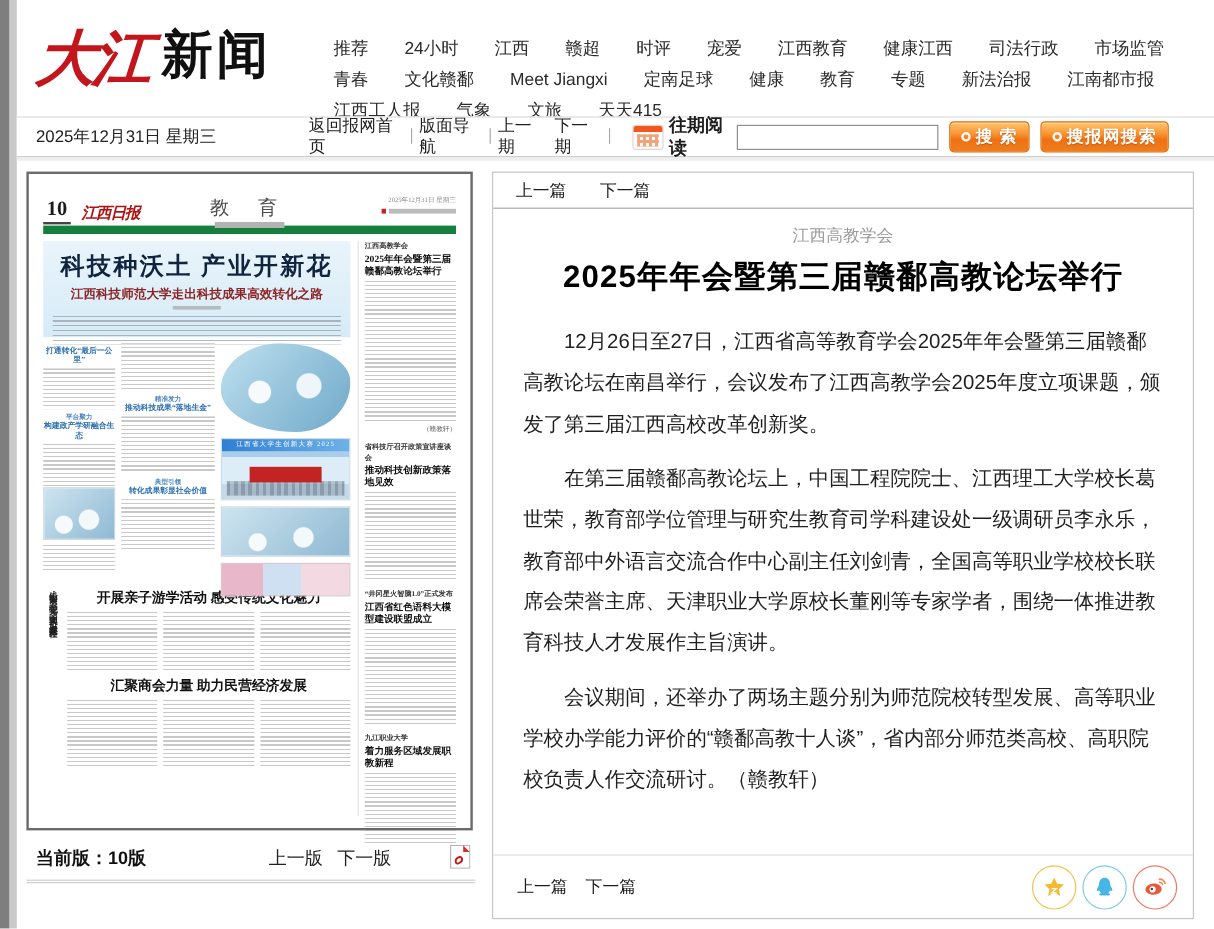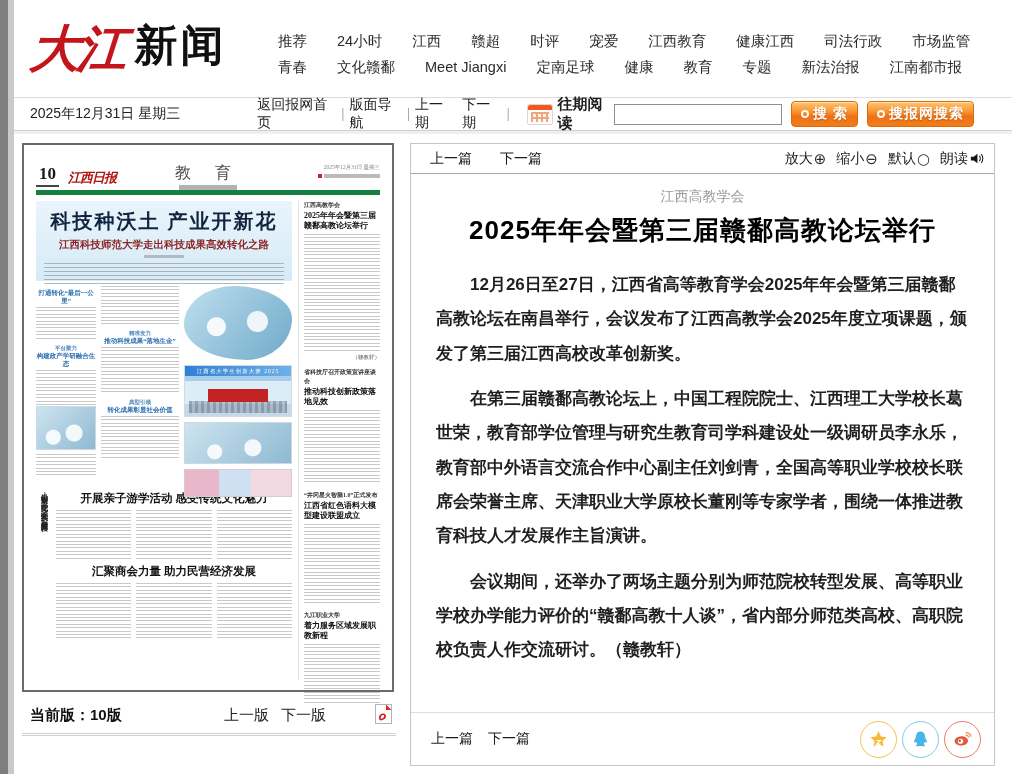--- a/index.html
+++ b/index.html
@@ -33,21 +33,21 @@
      background-image:repeating-linear-gradient(90deg,#f09a6d 0 2px,transparent 2px 5px),repeating-linear-gradient(180deg,#f09a6d 0 2px,transparent 2px 5px); opacity:.9; }
   .tb-archive { color:#d6281e; font-weight:bold; font-size:15px; text-decoration:none; cursor:pointer; }
   .tb-search { margin-left:auto; margin-right:38px; display:flex; align-items:center; gap:9px;justify-content:center; }
   .search-input { width:168px; height:21px; border:1px solid #8f8f8f; background:#fff; padding:0 4px; font-size:13px; }
   .btn-orange { height:26px; border-radius:4px; border:1px solid #df6a00; background:linear-gradient(180deg,#ffc56e 0%,#f89433 40%,#ef7113 60%,#f07d1d 100%); color:#fff; font-weight:bold; font-size:14px; letter-spacing:1px; display:flex; align-items:center; gap:4px; padding:0 9px; cursor:pointer; box-shadow:inset 0 1px 0 rgba(255,255,255,.55); text-shadow:0 1px 1px rgba(150,60,0,.55); white-space:nowrap; }
   .mag { width:8px; height:8px; border:2px solid #fff; border-radius:50%; opacity:.95; flex:0 0 auto; }
 
   
   .paper-box { position:absolute; left:22px; top:143px; width:372px; height:549px; border:2px solid #6a6a6a; background:#fff; cursor:pointer; }
   .paper { position:absolute; inset:10px 12px; font-family:"Liberation Serif","DejaVu Serif",serif; }
-  .mast { position:relative; height:40px; border-bottom:5px solid #15803d; }
+  .mast { position:relative; height:40px; border-bottom:7px solid #15803d; }
   .mast-num { position:absolute; left:0; top:9px; font-size:17px; font-weight:bold; color:#1a1a1a; border-bottom:2px solid #444; padding:0 3px 1px; }
   .mast-brand { position:absolute; left:32px; top:14px; font-size:13px; font-weight:bold; font-style:italic; color:#b01212; letter-spacing:-1px; }
   .mast-section { position:absolute; left:50%; transform:translateX(-50%); top:8px; font-size:16px; letter-spacing:10px; color:#4d4d4d; white-space:nowrap; }
   .mast-bar { position:absolute; left:50%; transform:translateX(-50%); top:30px; width:58px; height:5px; background:#b3b3b3; }
   .mast-date { position:absolute; right:0; top:8px; font-size:5.5px; color:#888; text-align:right; line-height:8px; }
   .mast-mail { display:block; height:4px; width:62px; margin-top:3px; background:linear-gradient(90deg,#c22 0 4px,transparent 4px 6px,#bbb 6px 100%); }
 
   .p-main { position:absolute; left:0; right:0; top:46px; bottom:0; display:flex; gap:6px; }
   .p-left { width:256px; flex:0 0 auto; }
   .p-right { flex:1; border-left:1px solid #e3e3e3; padding-left:5px; }
@@ -105,21 +105,21 @@
   .article-panel { position:absolute; left:410px; top:143px; width:585px; height:623px; border:1px solid #c6c6c6; background:#fff; }
   .ap-header { height:30px; border-bottom:1px solid #a9a9a9; display:flex; align-items:center; font-size:14px; color:#1c1c1c; }
   .ap-header a { color:#1c1c1c; text-decoration:none; cursor:pointer; }
   .ap-prev { margin-left:19px; }
   .ap-next { margin-left:28px; }
   .ap-tools { margin-left:auto; margin-right:10px; display:flex; align-items:center; gap:4px; }
   .tool { display:flex; align-items:center; gap:1px; cursor:pointer; color:#1c1c1c; text-decoration:none; margin-left:6px; white-space:nowrap; }
   .tool .glyph { font-family:"DejaVu Sans",sans-serif; font-size:15px; color:#2a2a2a; }
   .ap-kicker { text-align:center; color:#9a9a9a; font-size:14px; margin-top:14px; }
   .ap-title { text-align:center; font-size:26px; font-weight:900; color:#000; margin-top:7px; letter-spacing:1px; }
-  .ap-body { margin:20px 25px 0; font-size:17px; line-height:2.02; color:#1f1f1f;font-weight:bold; }
+  .ap-body { margin:20px 25px 0; font-size:17px; line-height:2.02; color:#1f1f1f; }
   .ap-body p { text-indent:2em; margin:0 0 11px; }
   .ap-footer { position:absolute; left:0; right:0; bottom:0; height:53px; border-top:1px solid #ddd; display:flex; align-items:center; }
   .ap-f-links { margin-left:20px; font-size:14px; display:flex; gap:15px; }
   .ap-f-links a { color:#1c1c1c; text-decoration:none; cursor:pointer; }
   .share { margin-left:auto; margin-right:13px; display:flex; gap:5px; }
   .share-btn { width:37px; height:37px; border-radius:50%; background:#fff; display:flex; align-items:center; justify-content:center; cursor:pointer; }
   .sb-qzone { border:1px solid #f3c24a; }
   .sb-qq { border:1px solid #7fcbe9; }
   .sb-weibo { border:1px solid #ef7a65; }
 </style>
@@ -150,20 +150,26 @@
     <div class="nav-row">
         <a>青春</a>
         <a>文化赣鄱</a>
         <a>Meet Jiangxi</a>
         <a>定南足球</a>
         <a>健康</a>
         <a>教育</a>
         <a>专题</a>
         <a>新法治报</a>
         <a>江南都市报</a>
+      </div>
+    <div class="nav-row">
+        <a>江西工人报</a>
+        <a>气象</a>
+        <a>文旅</a>
+        <a>天天415</a>
       </div>
   </div>
 
   <div class="toolbar">
     <div class="tb-date">2025年12月31日 星期三</div>
     <div class="tb-links">
       <a>返回报网首页</a>
         <span class="sep">|</span>
       <a>版面导航</a>
         <span class="sep">|</span>
@@ -299,42 +305,20 @@
         <path d="M11 0.5 L16.5 6 L11 6 Z" fill="#d32f2f"></path>
         <path d="M5 15 C3.6 11 9 8.6 10 11.4 C11 14.2 5.6 16.8 5 15 Z" fill="none" stroke="#c61a1a" stroke-width="1.6"></path>
       </svg>
     </span>
   </div>
 
   <div class="article-panel">
     <div class="ap-header">
       <a class="ap-prev">上一篇</a>
       <a class="ap-next">下一篇</a>
-      <div class="ap-tools">
-        <a class="tool">
-            <span>放大</span>
-            <span class="glyph">⊕</span>
-          </a>
-        <a class="tool">
-            <span>缩小</span>
-            <span class="glyph">⊖</span>
-          </a>
-        <a class="tool">
-            <span>默认</span>
-            <span class="glyph">○</span>
-          </a>
-        <a class="tool">
-            <span>朗读</span>
-          <svg width="15" height="15" viewBox="0 0 16 16">
-            <path d="M2 6v4h3l4 3V3L5 6H2z" fill="#151515"></path>
-            <path d="M11 5.2c1.4 1.4 1.4 4.2 0 5.6" stroke="#151515" stroke-width="1.1" fill="none"></path>
-            <path d="M13 3.4c2.3 2.3 2.3 6.9 0 9.2" stroke="#151515" stroke-width="1.1" fill="none"></path>
-          </svg>
-        </a>
-      </div>
     </div>
     <div class="ap-kicker">江西高教学会</div>
     <div class="ap-title">2025年年会暨第三届赣鄱高教论坛举行</div>
     <div class="ap-body">
       <p>12月26日至27日，江西省高等教育学会2025年年会暨第三届赣鄱高教论坛在南昌举行，会议发布了江西高教学会2025年度立项课题，颁发了第三届江西高校改革创新奖。</p>
       <p>在第三届赣鄱高教论坛上，中国工程院院士、江西理工大学校长葛世荣，教育部学位管理与研究生教育司学科建设处一级调研员李永乐，教育部中外语言交流合作中心副主任刘剑青，全国高等职业学校校长联席会荣誉主席、天津职业大学原校长董刚等专家学者，围绕一体推进教育科技人才发展作主旨演讲。</p>
       <p>会议期间，还举办了两场主题分别为师范院校转型发展、高等职业学校办学能力评价的“赣鄱高教十人谈”，省内部分师范类高校、高职院校负责人作交流研讨。（赣教轩）</p>
     </div>
     <div class="ap-footer">
       <div class="ap-f-links">

